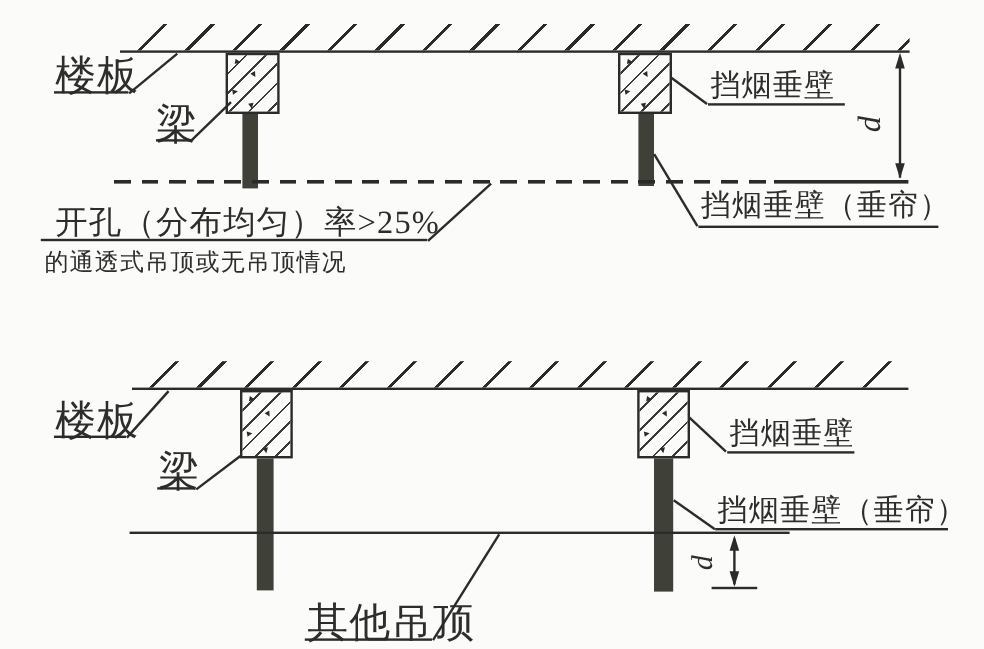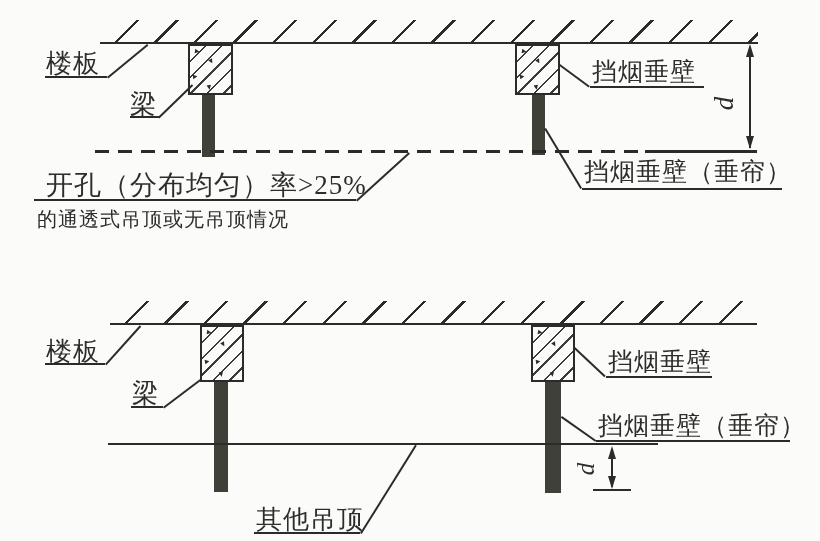--- a/index.html
+++ b/index.html
@@ -24,21 +24,21 @@
   }
   .tri{position:absolute;font-size:9px;line-height:9px;color:#2b2b2b;font-family:"DejaVu Sans",sans-serif;}
   .bar{position:absolute;background:#3f4138;}
   .dash{
     position:absolute;height:3px;
     background:repeating-linear-gradient(90deg,#2b2b2b 0 14px,rgba(0,0,0,0) 14px 23px);
   }
   .ldr{position:absolute;height:2px;background:#2b2b2b;transform-origin:0 0;}
   .ul{position:absolute;height:2px;background:#2b2b2b;}
   .lbl{position:absolute;white-space:nowrap;letter-spacing:1px;}
-  .f26{font-size:26px;line-height:27px;}
+  .f26{font-size:34px;line-height:27px;}
   .f25{font-size:25px;line-height:26px;}
   .f27{font-size:27px;line-height:29px;}
   .f28{font-size:20px;line-height:30px;}
   .dimline{position:absolute;width:2px;background:#2b2b2b;}
   .arr{position:absolute;width:0;height:0;}
   .arr.up{border-left:4.5px solid rgba(0,0,0,0);border-right:4.5px solid rgba(0,0,0,0);border-bottom:13px solid #2b2b2b;}
   .arr.dn{border-left:4.5px solid rgba(0,0,0,0);border-right:4.5px solid rgba(0,0,0,0);border-top:13px solid #2b2b2b;}
   .dlab{position:absolute;font-style:italic;font-size:27px;transform:rotate(-90deg);}
 </style>
 </head>

